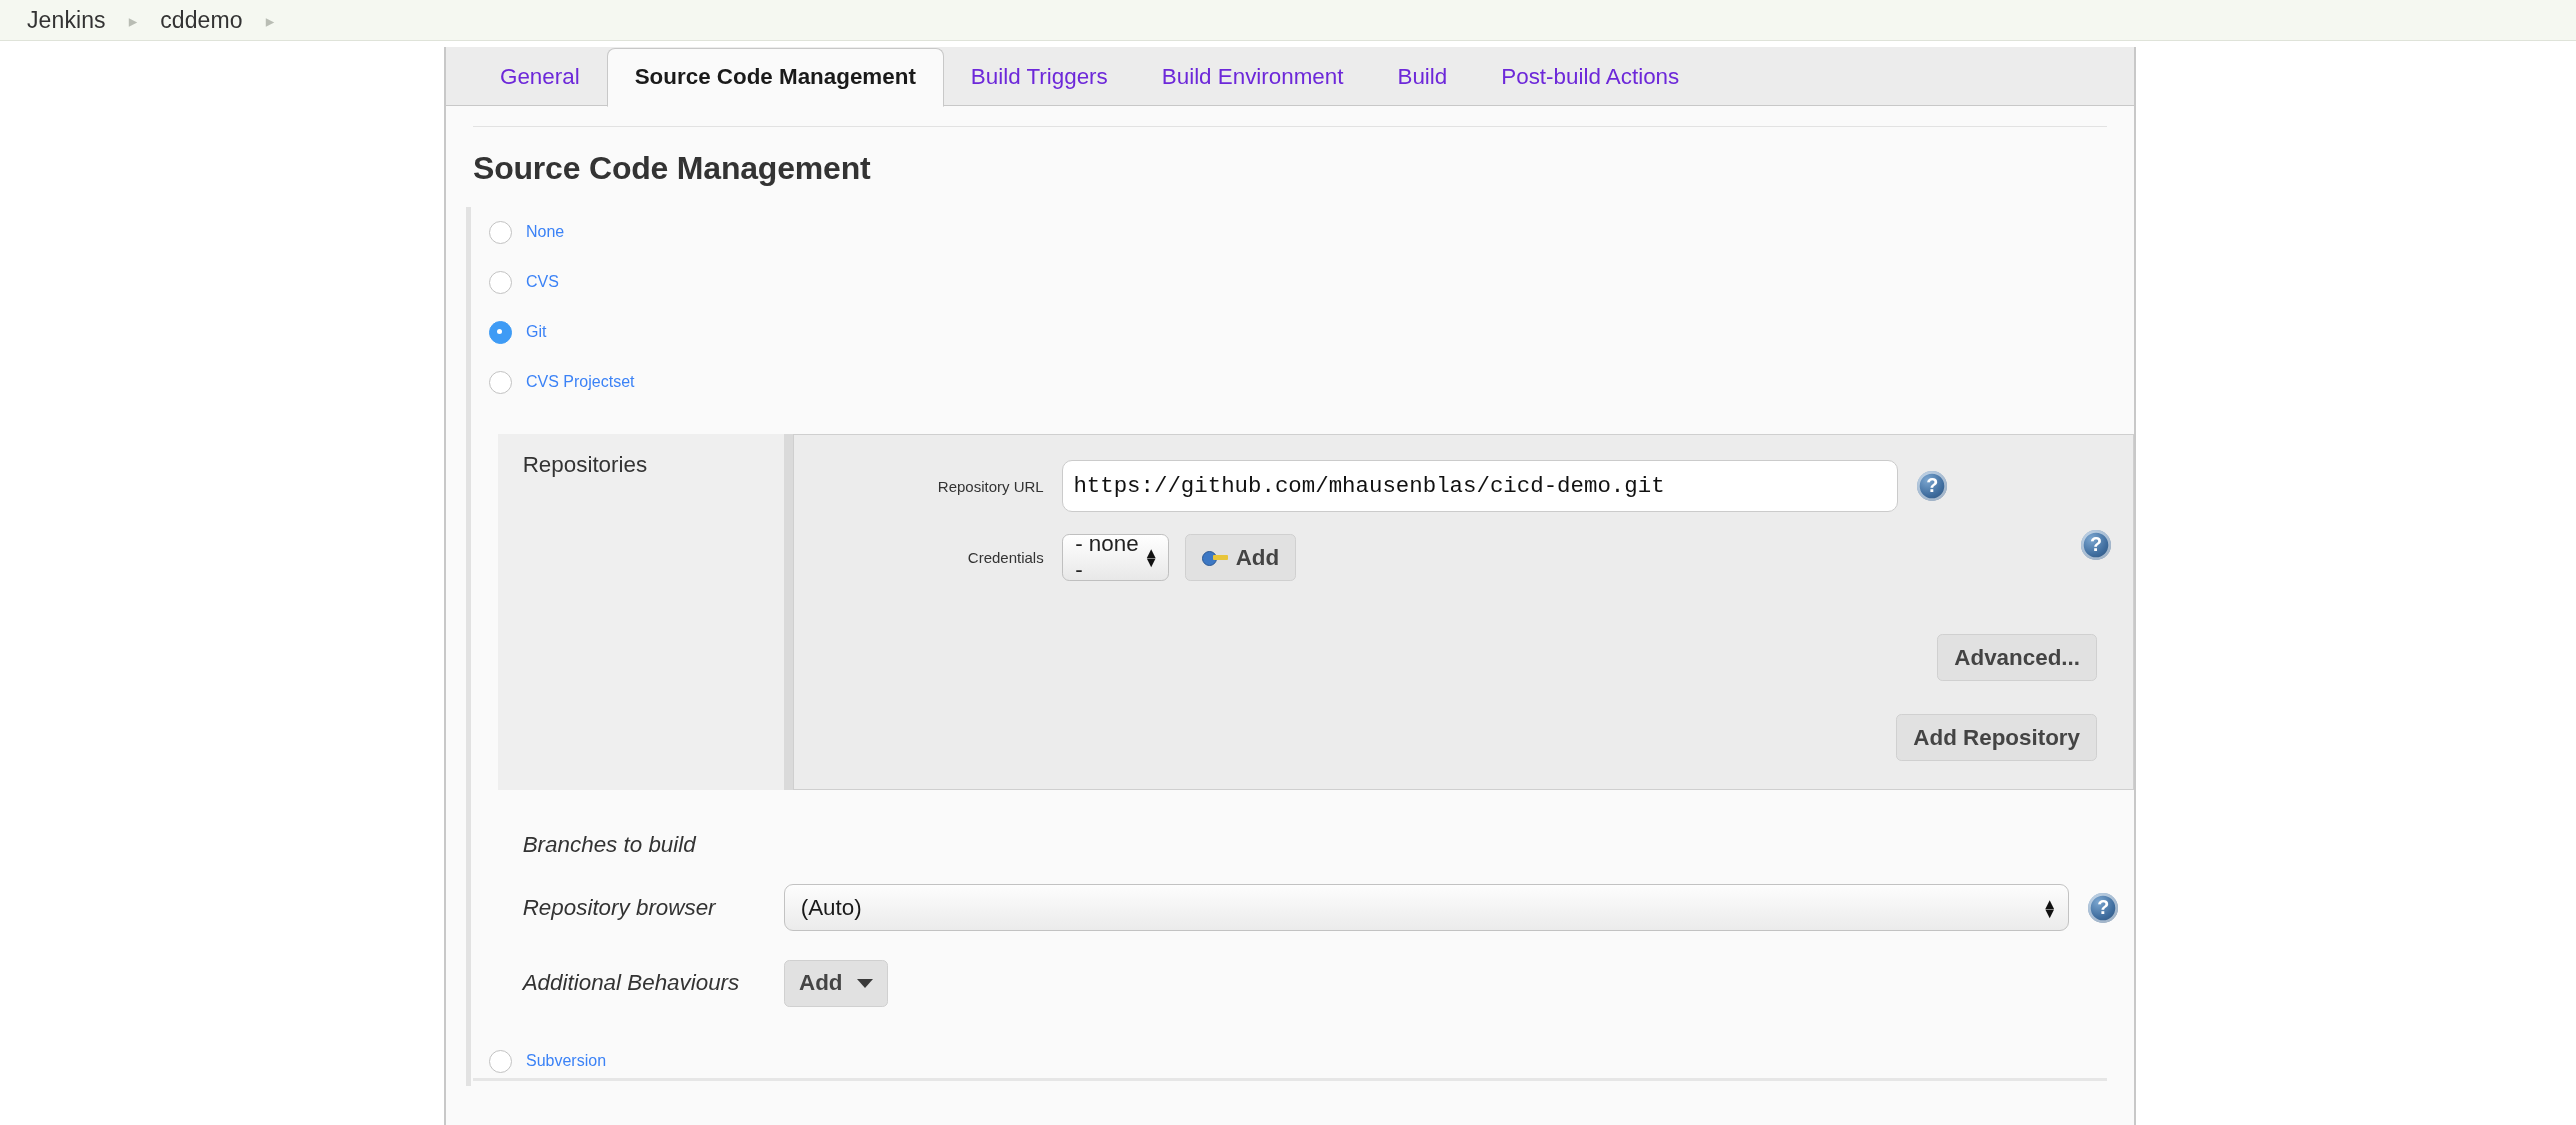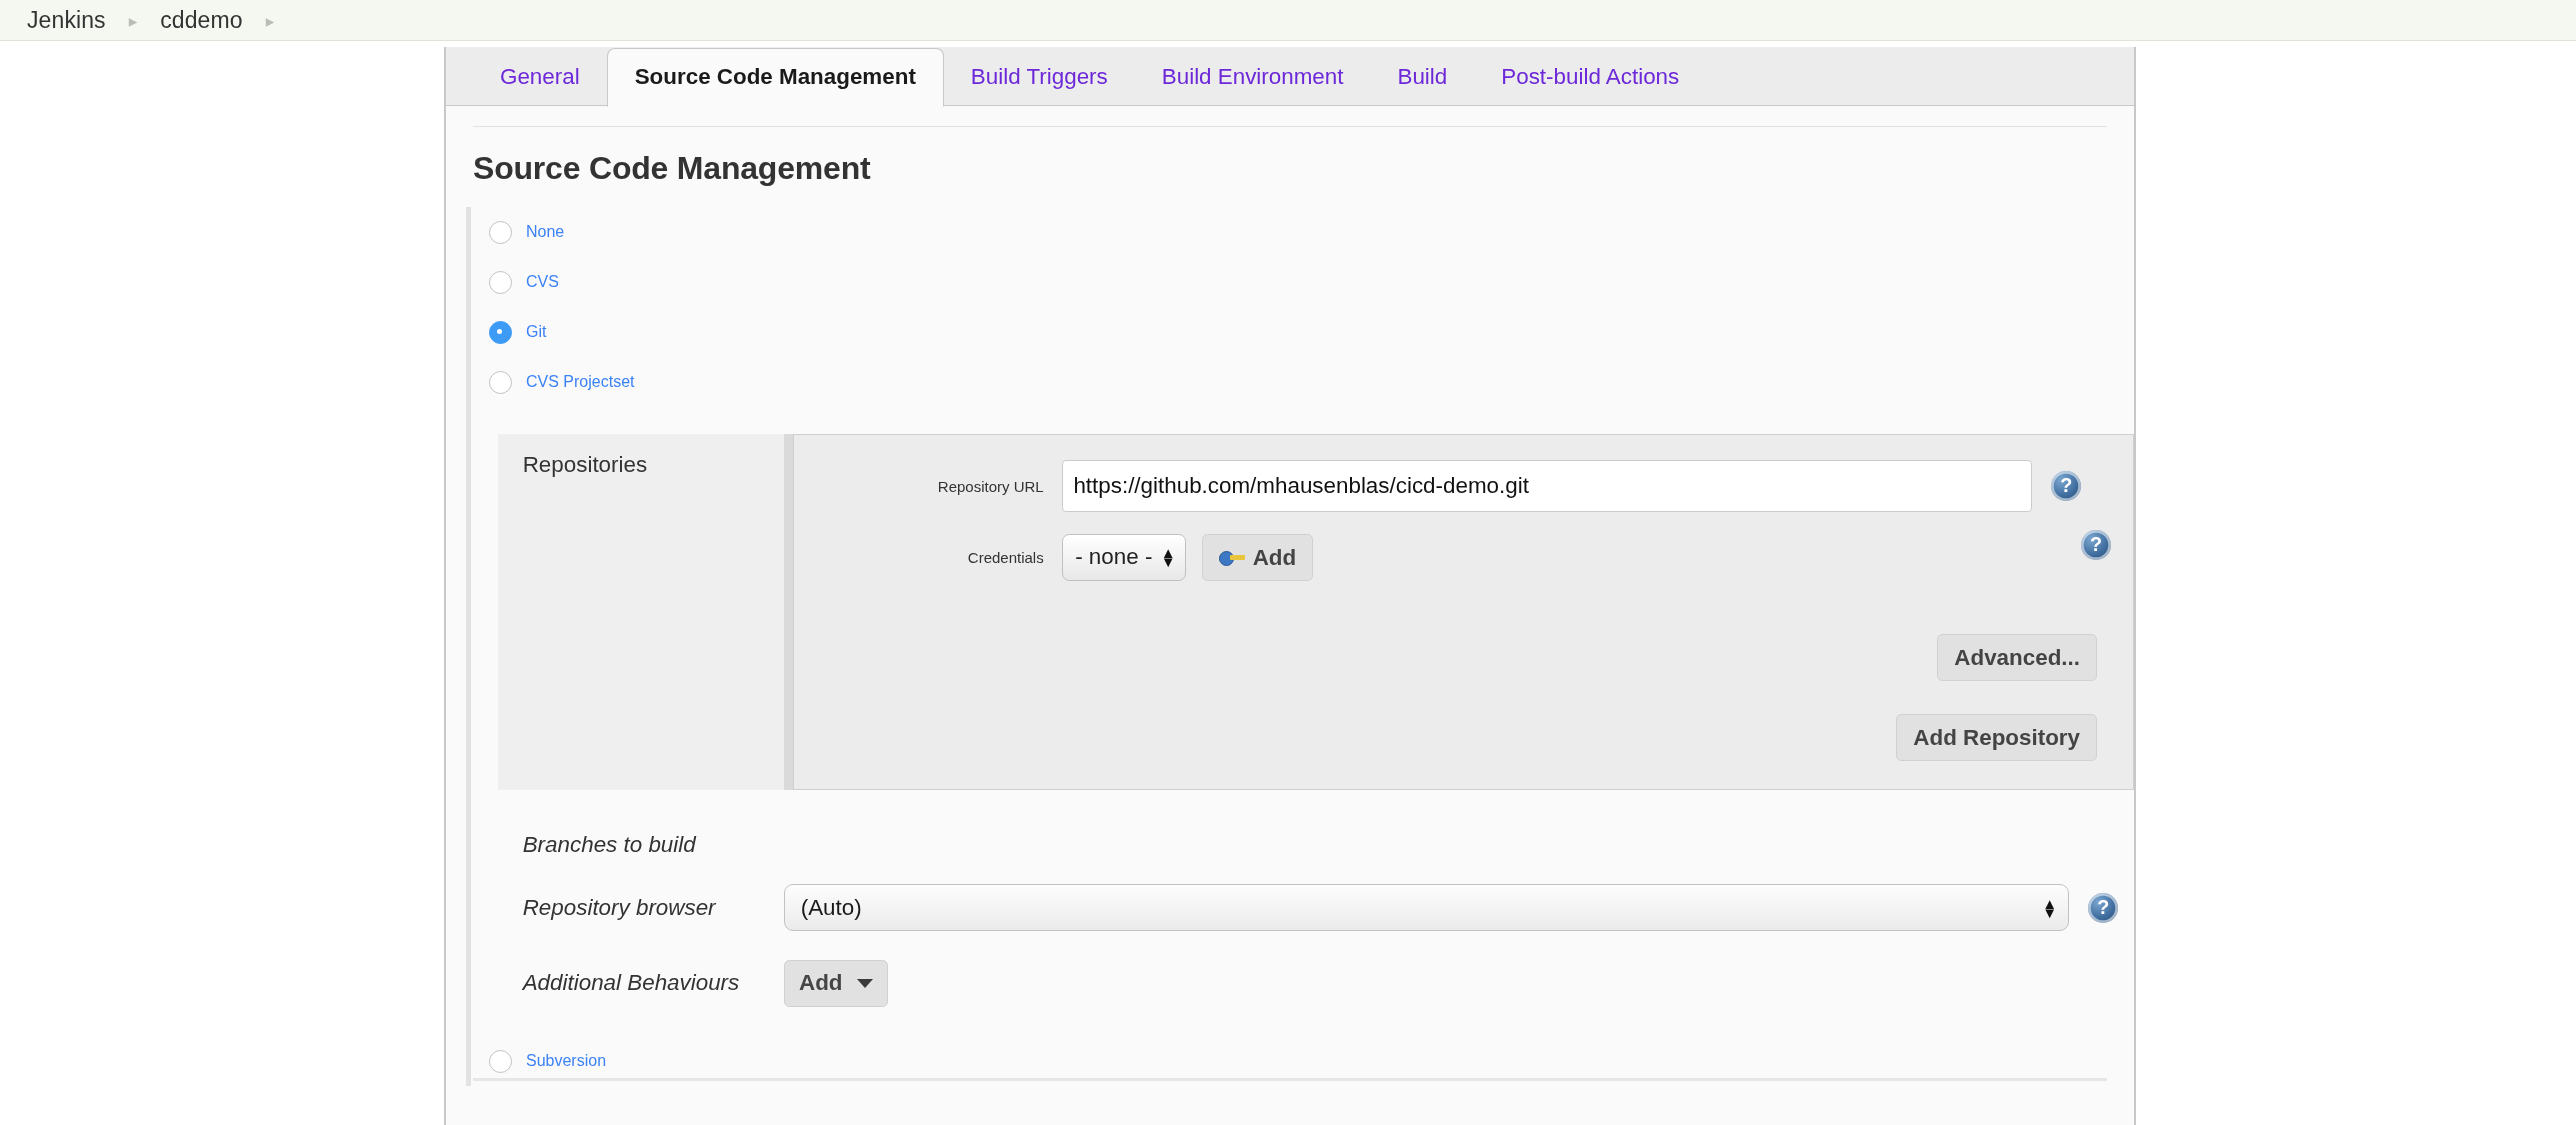--- a/index.html
+++ b/index.html
@@ -175,29 +175,29 @@
   }
   .repo-inner-label {
     width: 268px;
     flex: 0 0 268px;
     text-align: right;
     padding-right: 18px;
     font-size: 15px;
     color: #333333;
   }
   .text-input {
-    width: 970px;
+    width: 836px;
     height: 52px;
     border: 1.8px solid #cbcbcb;
-    border-radius: 4px;
+    border-radius: 10px;
     background: #ffffff;
     font-size: 22.4px;
     color: #111111;
     padding: 0 10.7px;
-    font-family: Liberation Sans, sans-serif;
+    font-family: Liberation Mono, monospace;
     outline: none;
   }
   .help-icon {
     width: 30px; height: 30px;
     border-radius: 50%;
     background: radial-gradient(circle at 35% 30%, #7ba6d0 0%, #3f6d9e 55%, #27486d 100%);
     box-shadow: inset 0 0 0 2.7px rgba(255,255,255,.55);
     color: #ffffff;
     font-size: 19.7px;
     font-weight: bold;
@@ -233,21 +233,21 @@
     font-size: 22.4px;
     font-weight: bold;
     color: #cc0000;
   }
   .cred-row {
     display: flex;
     align-items: center;
     margin-top: 21.5px;
   }
   .mini-select {
-    width: 124px;
+    width: 107px;
     height: 47px;
     border: 1.8px solid #bfbfbf;
     border-radius: 7.2px;
     background: linear-gradient(#ffffff, #e8e8e8);
     font-size: 22.4px;
     color: #222222;
     display: flex;
     align-items: center;
     justify-content: space-between;
     padding: 0 9px 0 12.5px;

